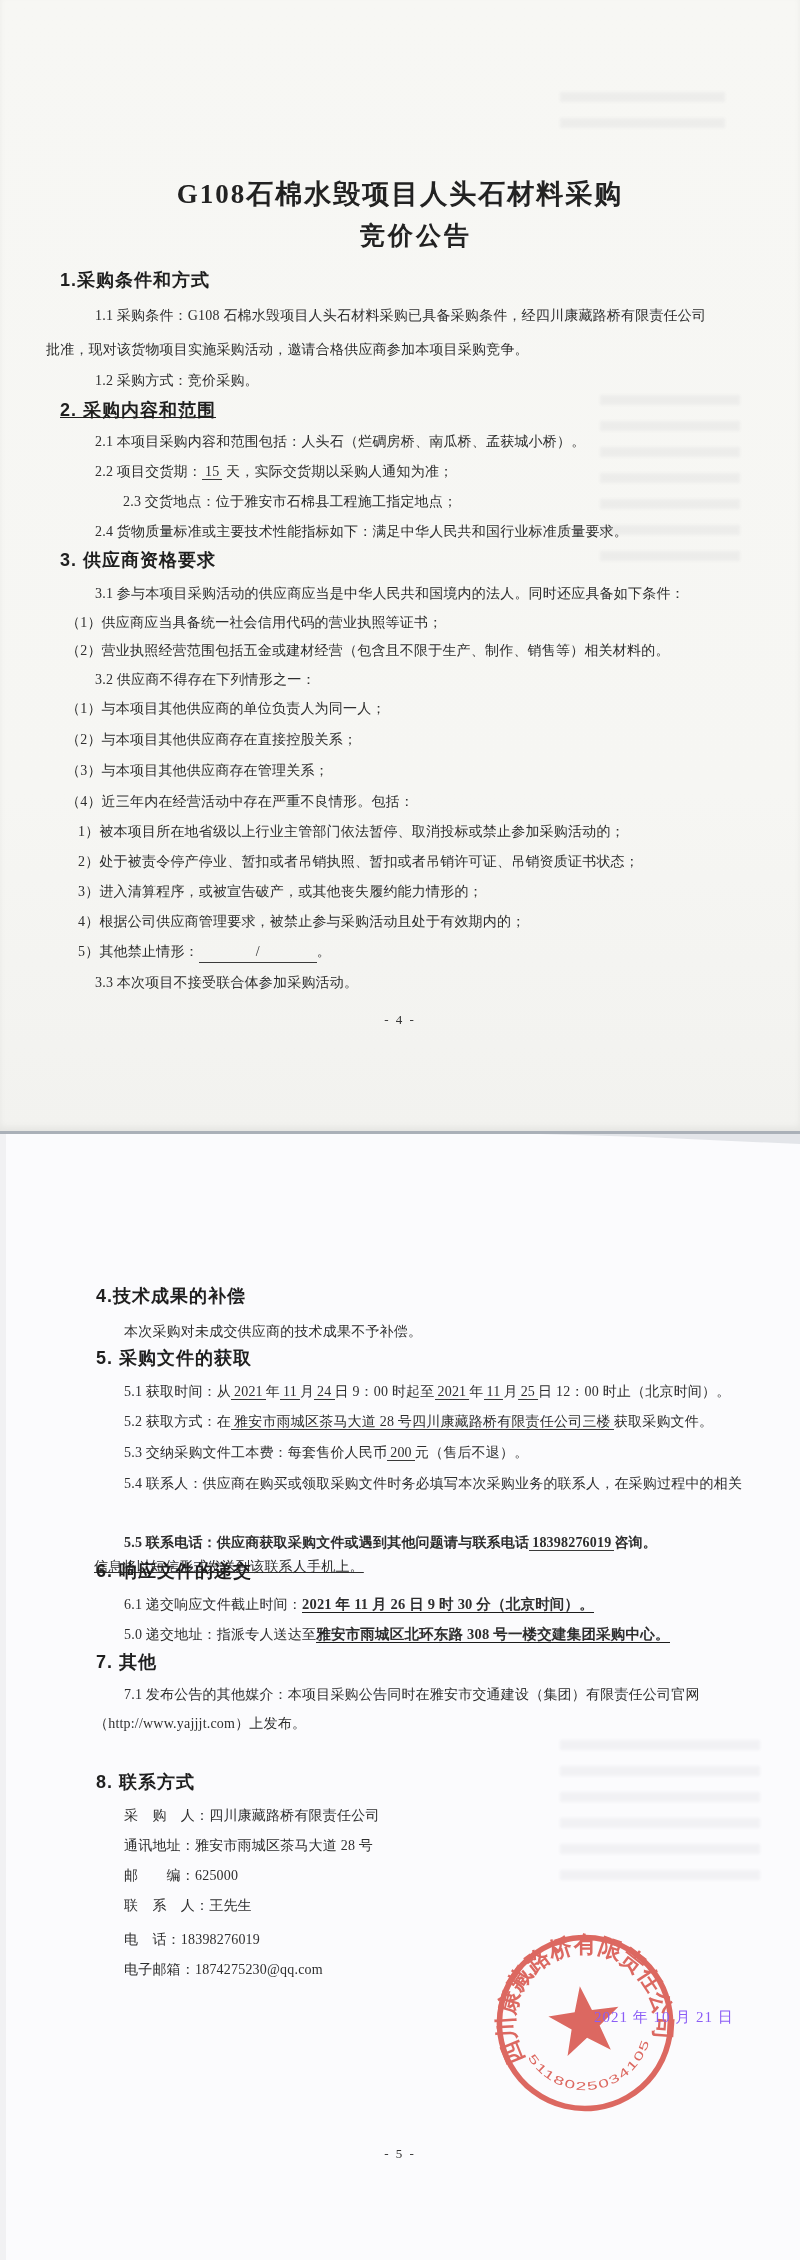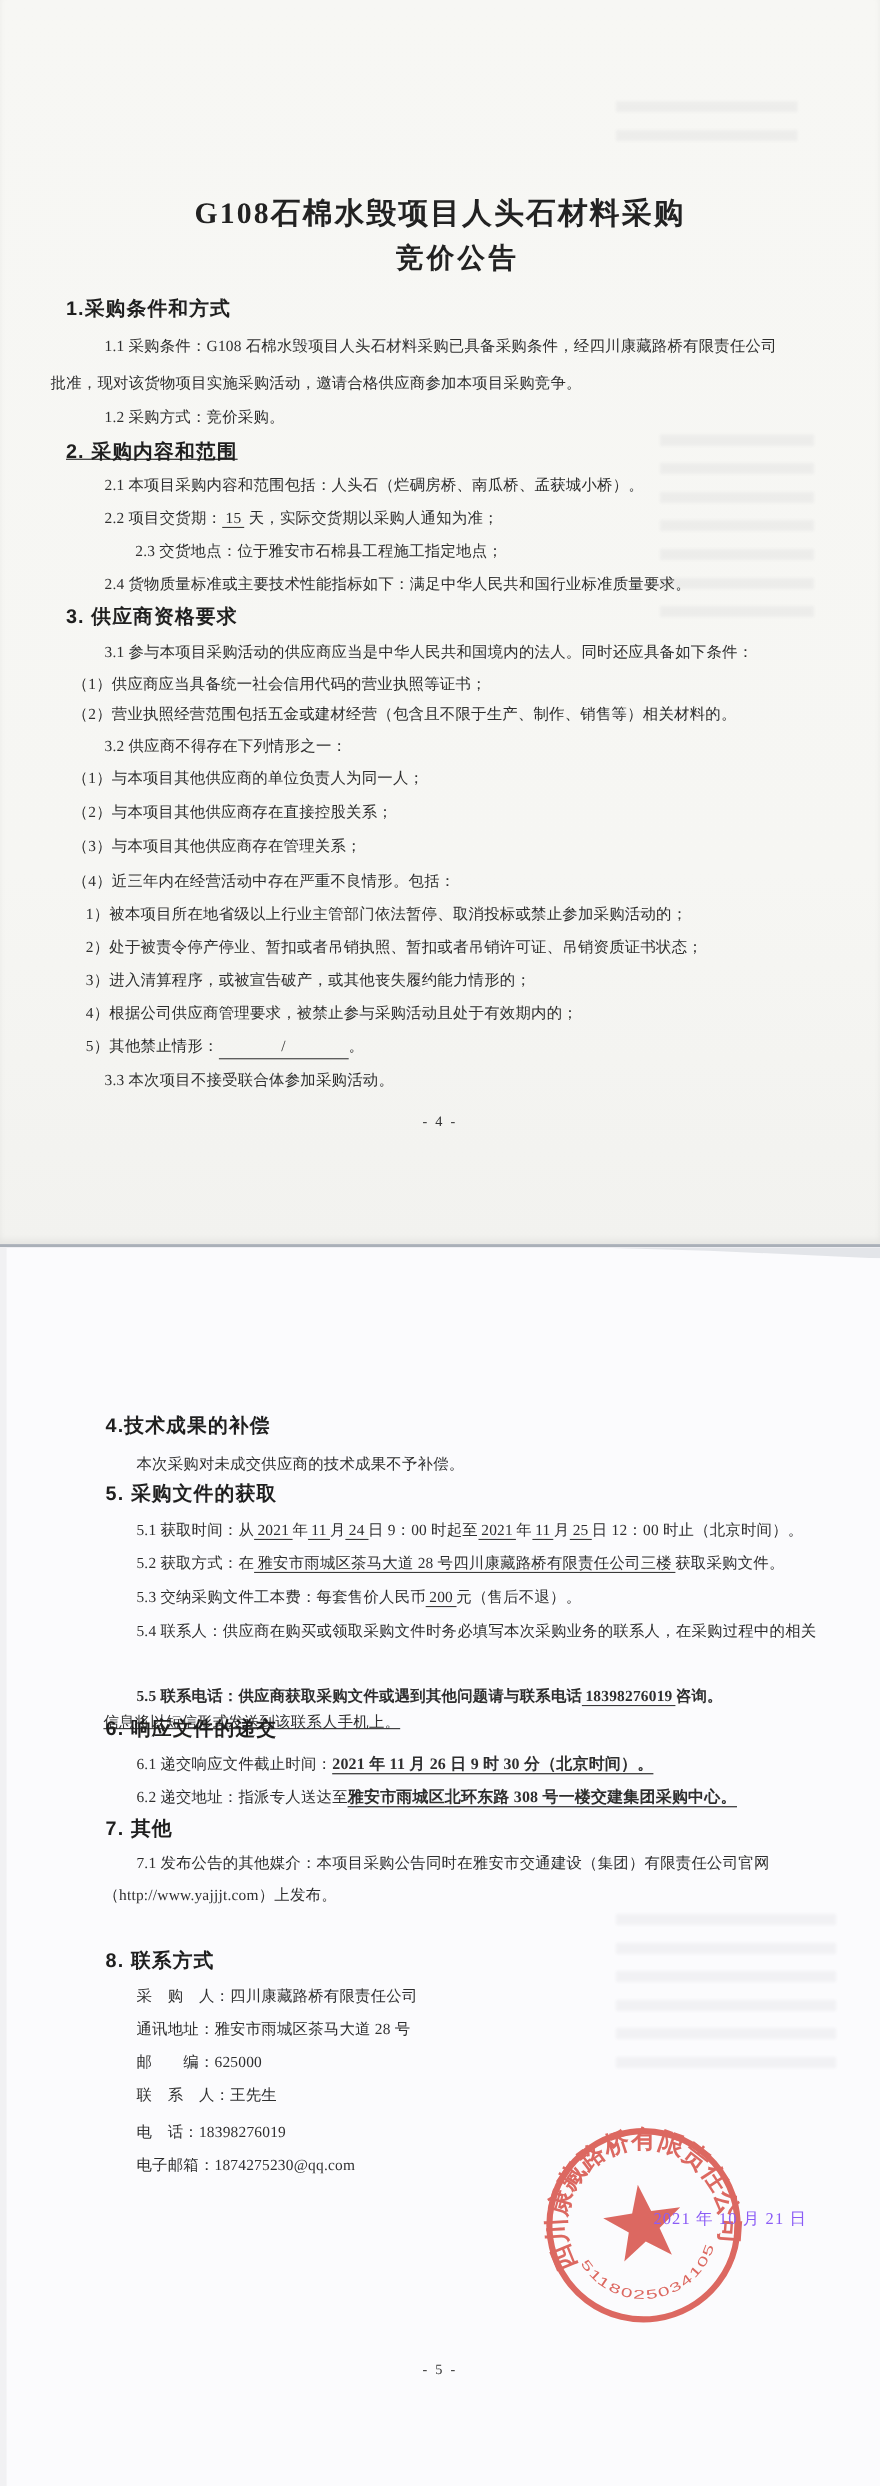--- a/index.html
+++ b/index.html
@@ -81,21 +81,21 @@
   <div class="ln hd" style="top:1348px;left:96px;">5. 采购文件的获取</div>
   <div class="ln" style="top:1382px;left:124px;"><span>5.1 获取时间：从</span><span class="u">2021</span><span>年</span><span class="u">11</span><span>月</span><span class="u">24</span><span>日 9：00 时起至</span><span class="u">2021</span><span>年</span><span class="u">11</span><span>月</span><span class="u">25</span><span>日 12：00 时止（北京时间）。</span></div>
   <div class="ln" style="top:1412px;left:124px;"><span>5.2  获取方式：在</span><span class="u">雅安市雨城区茶马大道 28 号四川康藏路桥有限责任公司三楼</span><span>获取采购文件。</span></div>
   <div class="ln" style="top:1443px;left:124px;"><span>5.3 交纳采购文件工本费：每套售价人民币</span><span class="u">200</span><span>元（售后不退）。</span></div>
   <div class="ln" style="top:1474px;left:124px;">5.4 联系人：供应商在购买或领取采购文件时务必填写本次采购业务的联系人，在采购过程中的相关</div>
   <div class="ln" style="top:1557px;left:94px;text-decoration:underline;">信息将以短信形式发送到该联系人手机上。</div>
   <div class="ln" style="top:1533px;left:124px;font-weight:bold;"><span>5.5 联系电话：供应商获取采购文件或遇到其他问题请与联系电话</span><span class="u">18398276019</span><span>咨询。</span></div>
 
   <div class="ln hd" style="top:1561px;left:96px;">6. 响应文件的递交</div>
   <div class="ln" style="top:1594px;left:124px;"><span>6.1 递交响应文件截止时间：</span><span class="bu">2021 年 11 月 26 日 9 时 30 分（北京时间）。</span></div>
-  <div class="ln" style="top:1624px;left:124px;"><span>6.2 递交地址：指派专人送达至</span><span class="bu">雅安市雨城区北环东路 308 号一楼交建集团采购中心。</span></div>
+  <div class="ln" style="top:1624px;left:124px;"><span>5.0 递交地址：指派专人送达至</span><span class="bu">雅安市雨城区北环东路 308 号一楼交建集团采购中心。</span></div>
 
   <div class="ln hd" style="top:1652px;left:96px;">7. 其他</div>
   <div class="ln" style="top:1685px;left:124px;">7.1 发布公告的其他媒介：本项目采购公告同时在雅安市交通建设（集团）有限责任公司官网</div>
   <div class="ln" style="top:1714px;left:94px;">（http://www.yajjjt.com）上发布。</div>
 
   <div class="ln hd" style="top:1772px;left:96px;">8. 联系方式</div>
   <div class="ln" style="top:1806px;left:124px;">采　购　人：四川康藏路桥有限责任公司</div>
   <div class="ln" style="top:1836px;left:124px;text-align:right;">通讯地址：雅安市雨城区茶马大道 28 号</div>
   <div class="ln" style="top:1866px;left:124px;">邮　　编：625000</div>
   <div class="ln" style="top:1896px;left:124px;">联　系　人：王先生</div>

